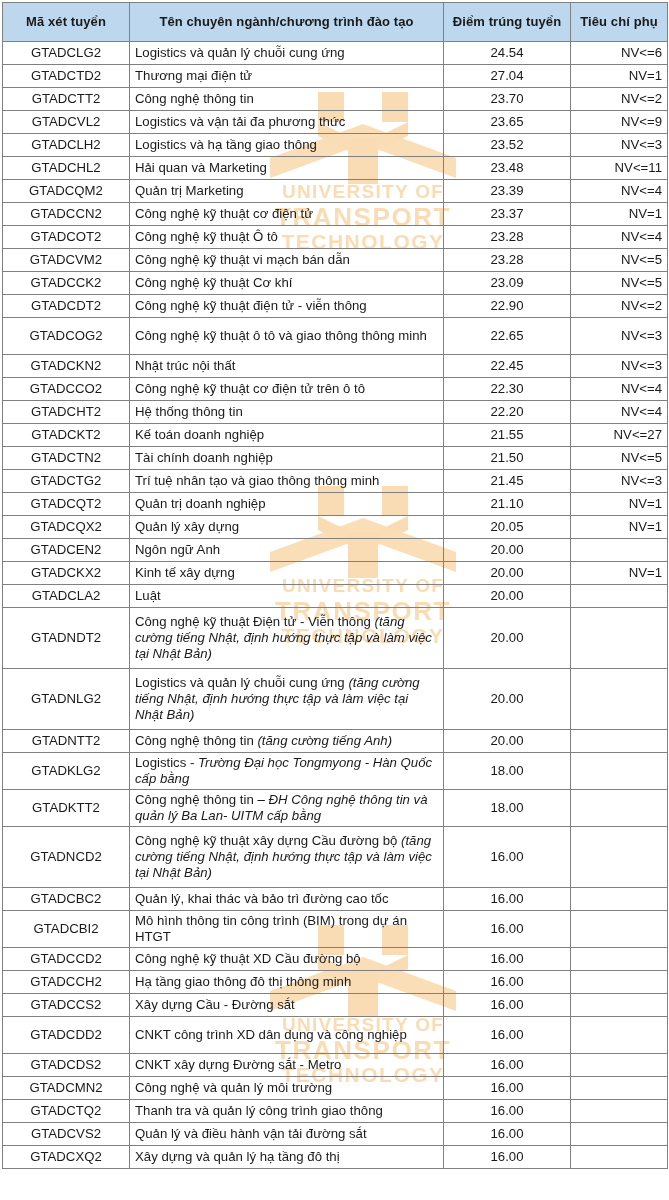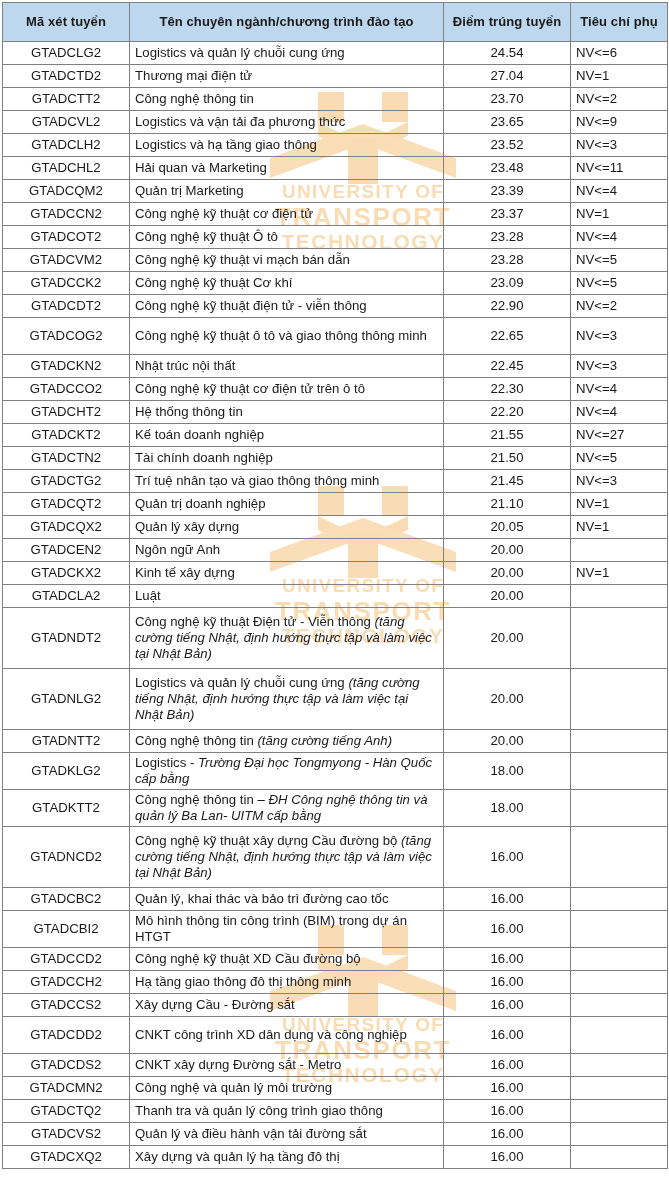--- a/index.html
+++ b/index.html
@@ -78,21 +78,21 @@
     letter-spacing:.1px;
   }
   col.c-code{width:127px;}
   col.c-name{width:314px;}
   col.c-score{width:127px;}
   col.c-extra{width:97px;}
 
   td.code{text-align:center;white-space:nowrap;}
   td.name{text-align:left;}
   td.score{text-align:center;white-space:nowrap;margin-top:26px;}
-  td.extra{text-align:left;white-space:nowrap;}
+  td.extra{text-align:right;white-space:nowrap;}
   .r1 td{height:22px;}
   .r2 td{height:36px;}
   .r3 td{height:60px;}
   em.it{font-style:italic;}
 </style>
 </head>
 <body>
 
 <div id="watermark-layer">
 

